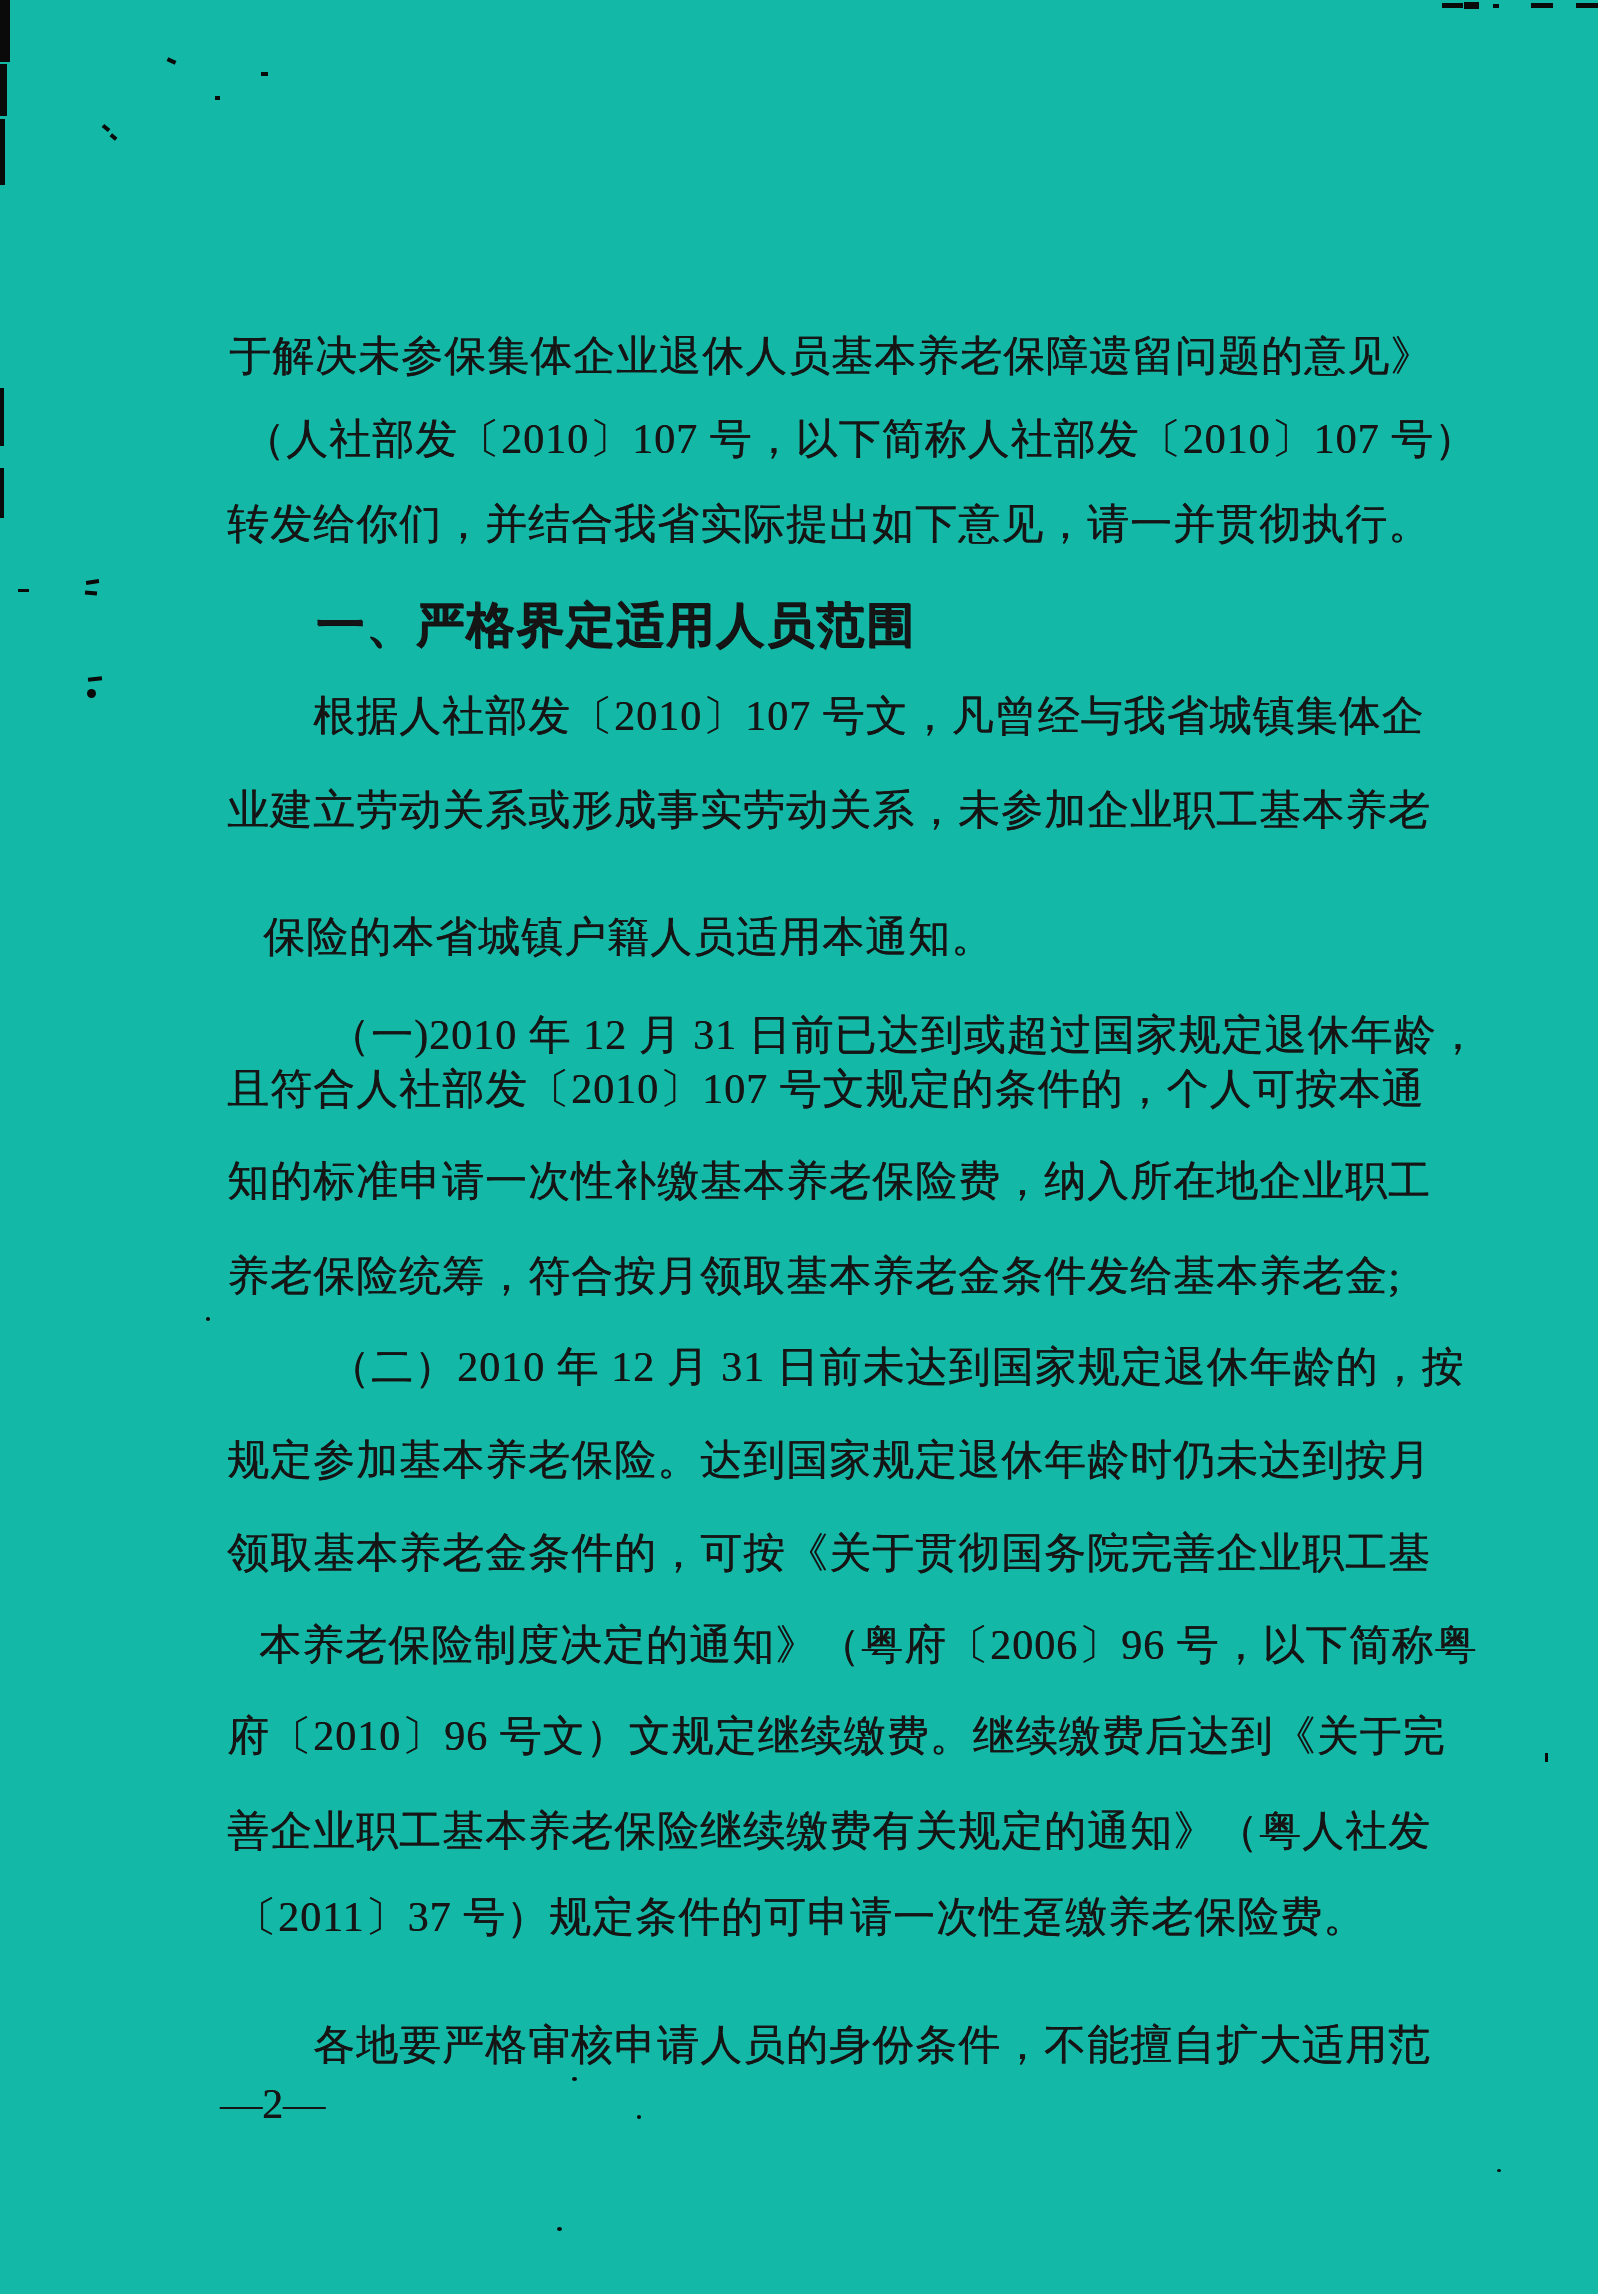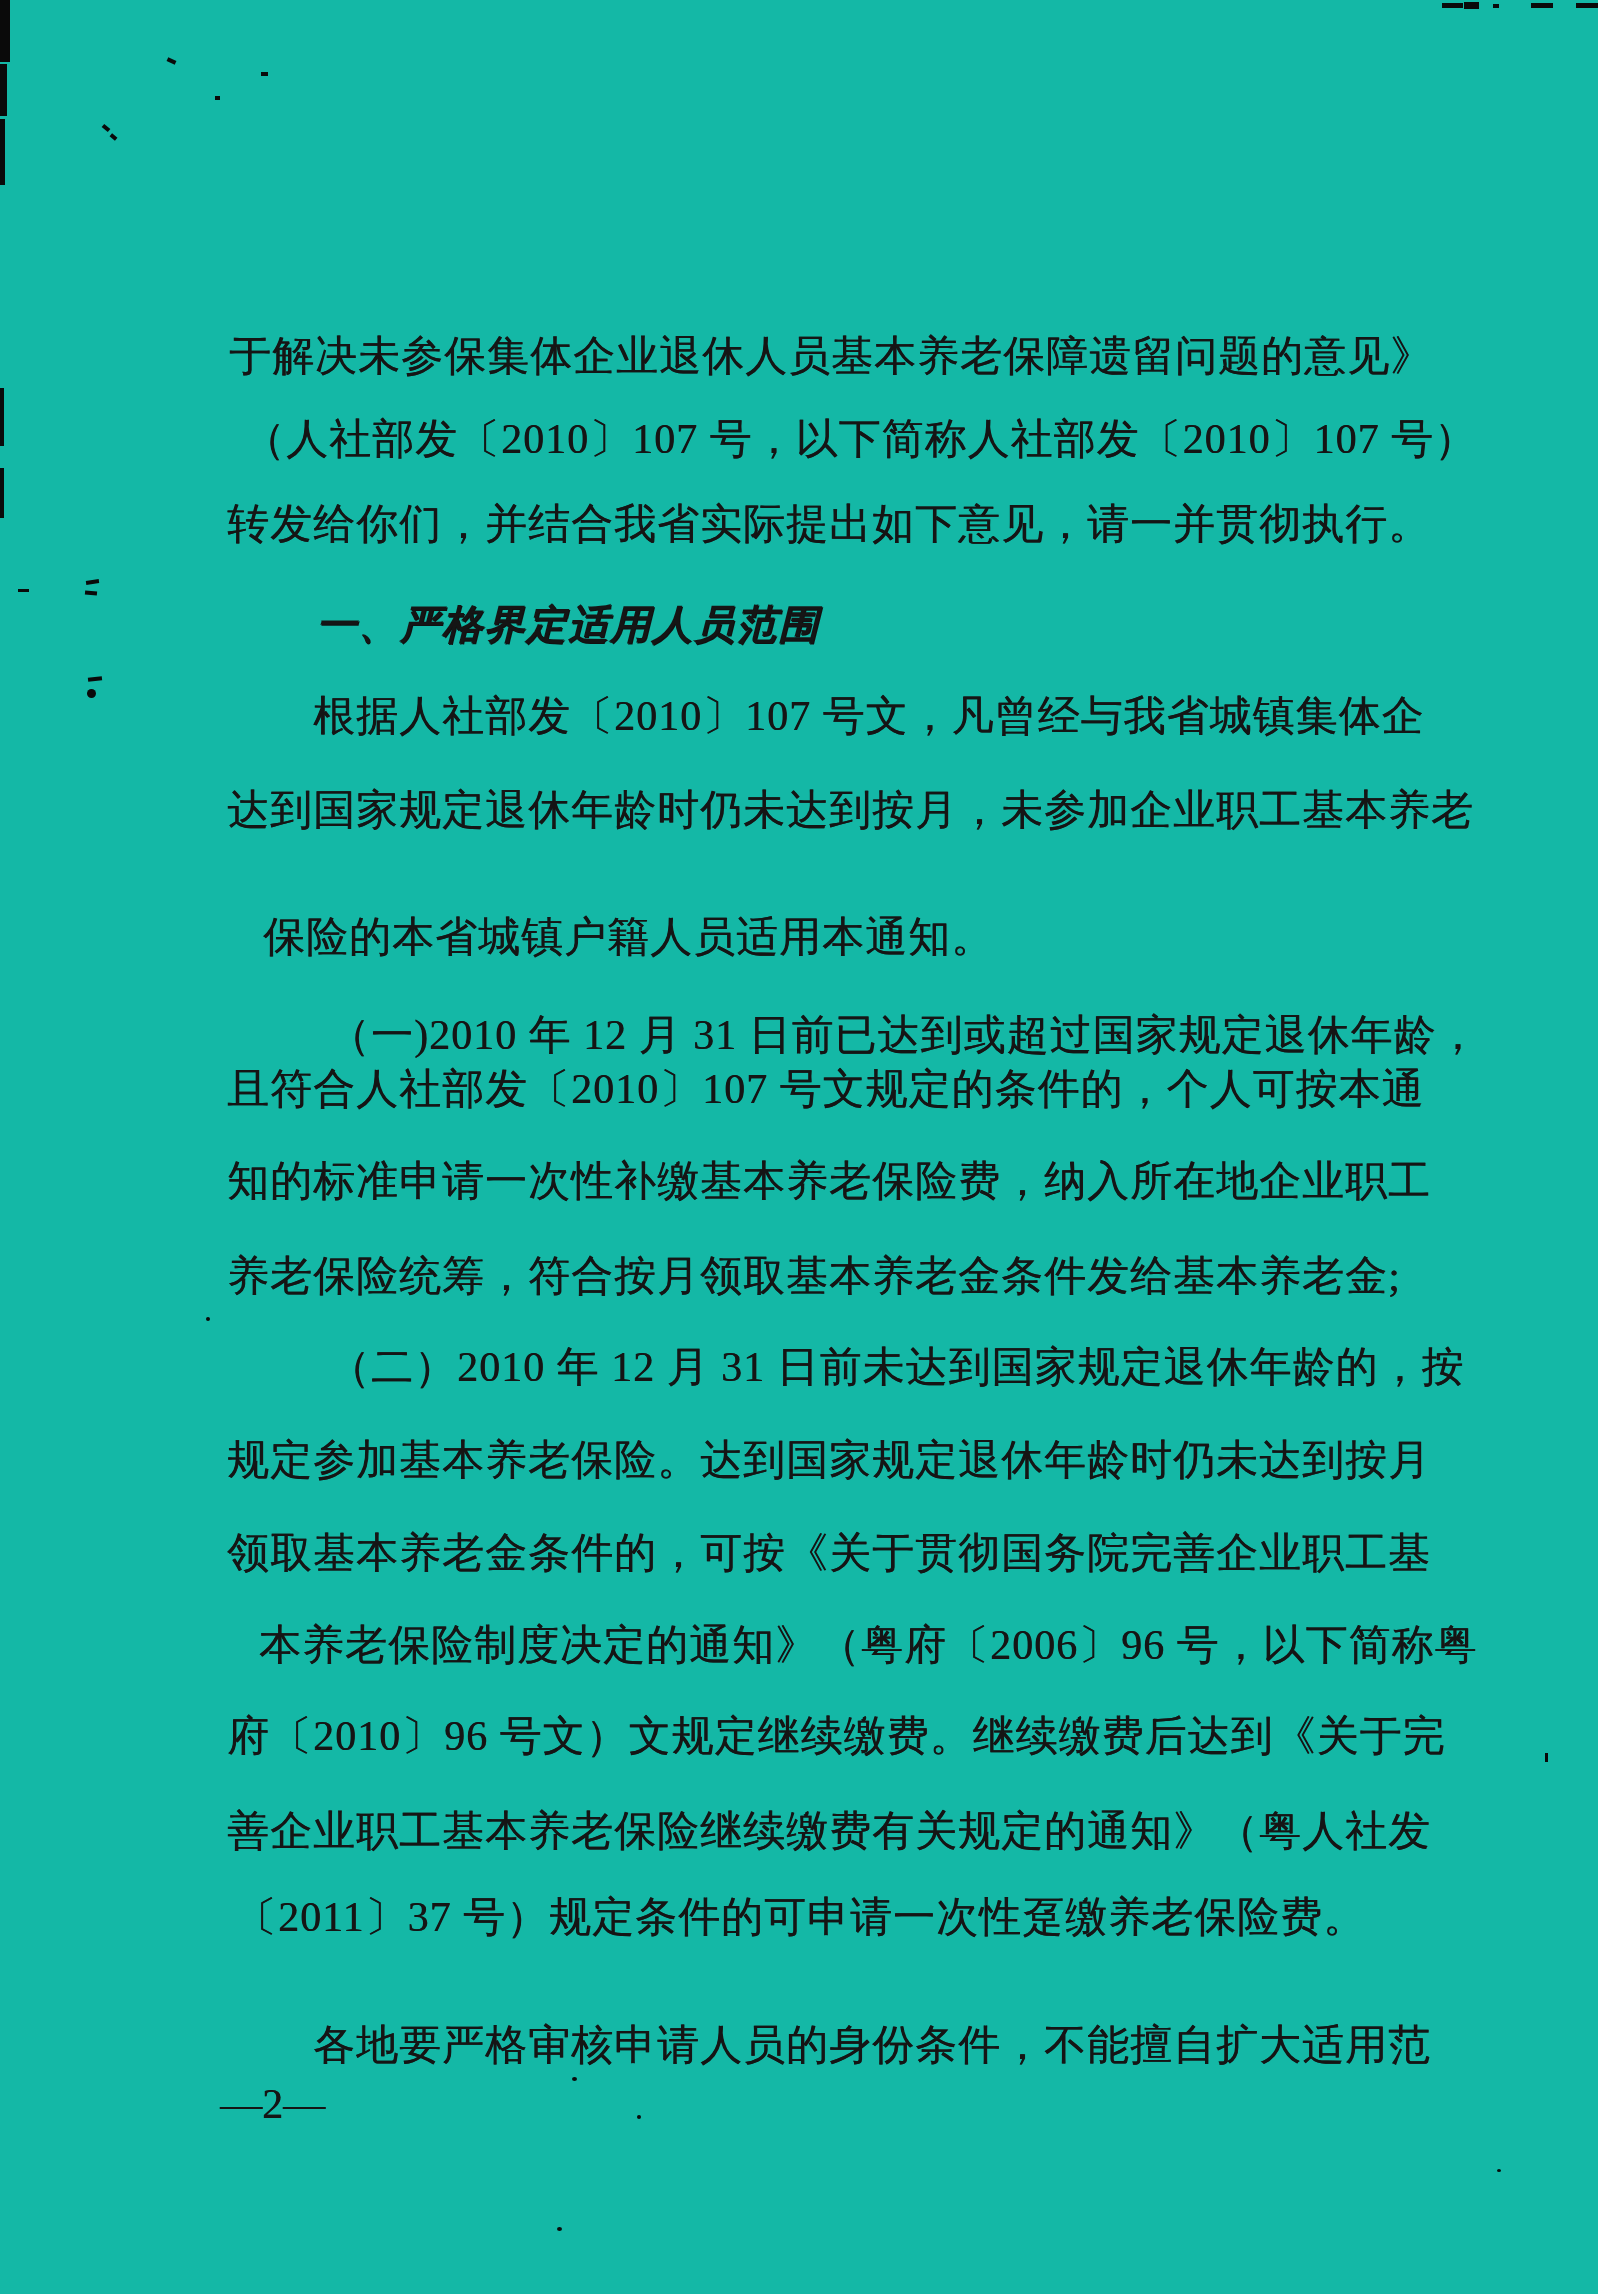--- a/index.html
+++ b/index.html
@@ -21,24 +21,23 @@
     font-size: 42px;
     letter-spacing: 1px;
     line-height: 48px;
     white-space: nowrap;
     color: #151515;
     
     text-shadow: 0.6px 0.4px 0 #1a1a1a;
   }
   .line.heading {
     font-weight: bold;
-    font-size: 40px;
+    font-size: 48px;
     letter-spacing: 2px;
     text-shadow: 1px 0.6px 0 #111;
-    font-style: italic;
   }
   .pagenum {
     position: absolute;
     font-size: 42px;
     letter-spacing: 0px;
     white-space: nowrap;
     color: #151515;
     text-shadow: 0.6px 0.4px 0 #1a1a1a;
   }
   .artifact {
@@ -49,21 +48,21 @@
 </head>
 <body>
 
 <div class="page">
 
   <div class="line" style="top:332px; left:229px;">于解决未参保集体企业退休人员基本养老保障遗留问题的意见》</div>
   <div class="line" style="top:415px; left:243px;">（人社部发〔2010〕107 号，以下简称人社部发〔2010〕107 号）</div>
   <div class="line" style="top:500px; left:227px;">转发给你们，并结合我省实际提出如下意见，请一并贯彻执行。</div>
   <div class="line heading" style="top:601px; left:316px;">一、严格界定适用人员范围</div>
   <div class="line" style="top:692px; left:313px;">根据人社部发〔2010〕107 号文，凡曾经与我省城镇集体企</div>
-  <div class="line" style="top:786px; left:227px;">达到国家规定退休年龄时仍未达到按月，未参加企业职工基本养老</div>
+  <div class="line" style="top:786px; left:227px;">业建立劳动关系或形成事实劳动关系，未参加企业职工基本养老</div>
   <div class="line" style="top:913px; left:227px;margin-left:36px;">保险的本省城镇户籍人员适用本通知。</div>
   <div class="line" style="top:972px; left:328px;margin-top:39px;">（一)2010 年 12 月 31 日前已达到或超过国家规定退休年龄，</div>
   <div class="line" style="top:1065px; left:227px;">且符合人社部发〔2010〕107 号文规定的条件的，个人可按本通</div>
   <div class="line" style="top:1157px; left:227px;">知的标准申请一次性补缴基本养老保险费，纳入所在地企业职工</div>
   <div class="line" style="top:1252px; left:227px;">养老保险统筹，符合按月领取基本养老金条件发给基本养老金;</div>
   <div class="line" style="top:1343px; left:328px;">（二）2010 年 12 月 31 日前未达到国家规定退休年龄的，按</div>
   <div class="line" style="top:1436px; left:227px;">规定参加基本养老保险。达到国家规定退休年龄时仍未达到按月</div>
   <div class="line" style="top:1529px; left:227px;">领取基本养老金条件的，可按《关于贯彻国务院完善企业职工基</div>
   <div class="line" style="top:1621px; left:227px;margin-left:32px;">本养老保险制度决定的通知》（粤府〔2006〕96 号，以下简称粤</div>
   <div class="line" style="top:1712px; left:227px;">府〔2010〕96 号文）文规定继续缴费。继续缴费后达到《关于完</div>

